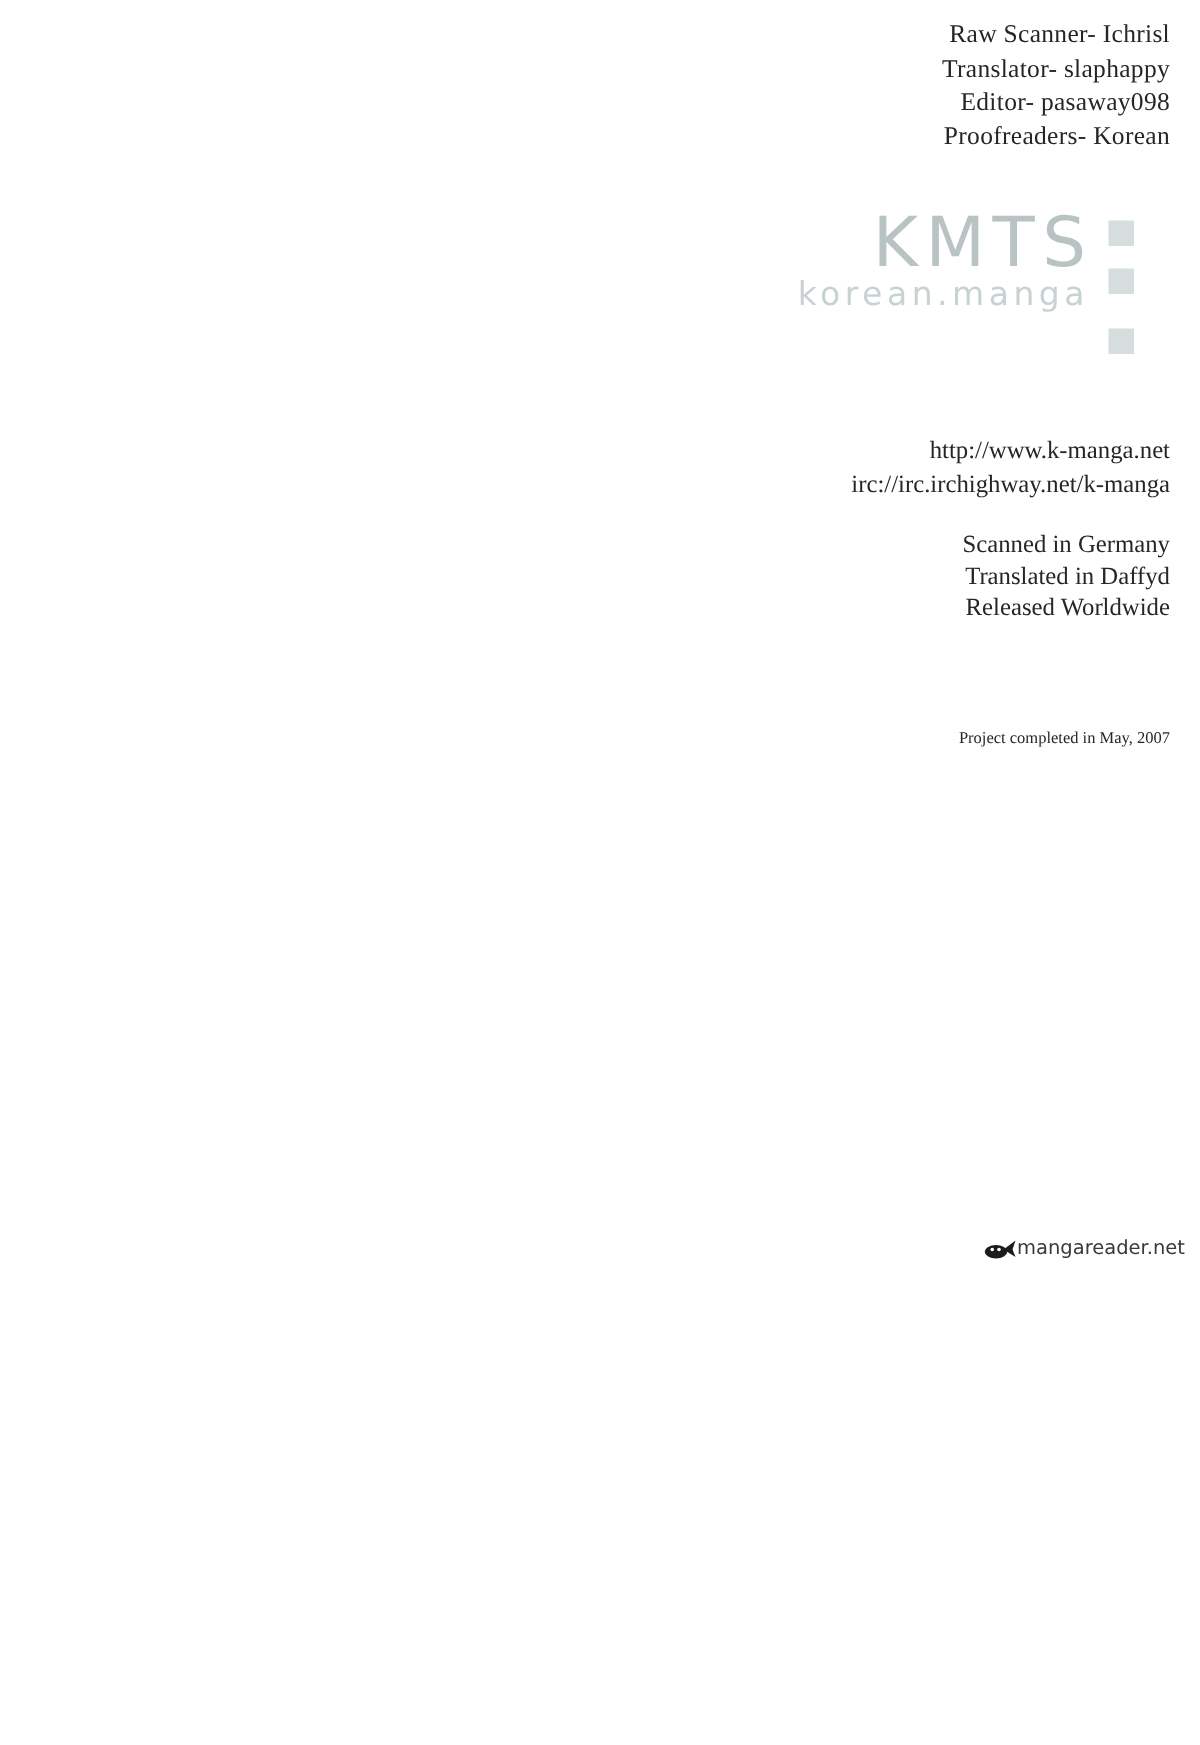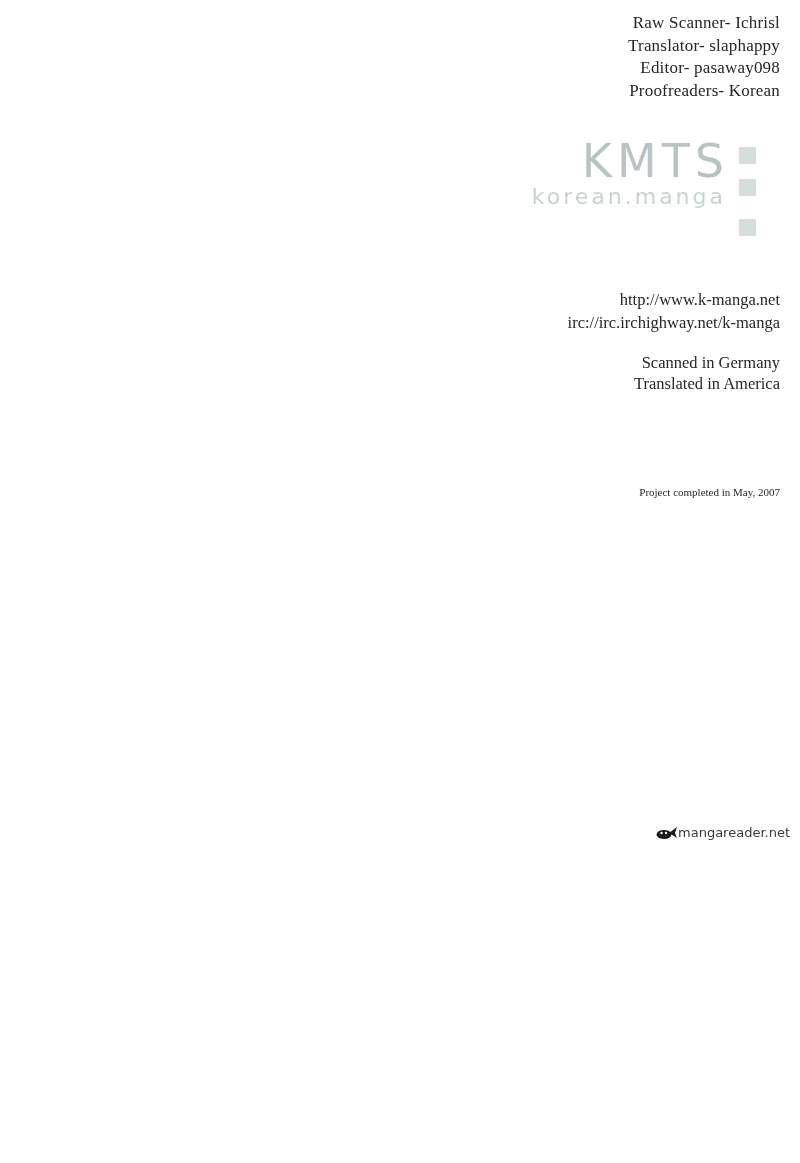--- a/index.html
+++ b/index.html
@@ -162,21 +162,22 @@
   </div>
 
 
   <div class="links">
     <div>http://www.k-manga.net</div>
     <div>irc://irc.irchighway.net/k-manga</div>
   </div>
 
   <div class="locations">
     <div>Scanned in Germany</div>
-    <div>Translated in America</div>
+    <div>Translated in Daffyd</div>
+    <div>Released Worldwide</div>
   </div>
 
   <div class="completed">Project completed in May, 2007</div>
 
   <div class="artifact a1"></div>
   <div class="artifact a2"></div>
   <div class="artifact a3"></div>
 
   <div class="watermark">
     <span class="wm-icon">

